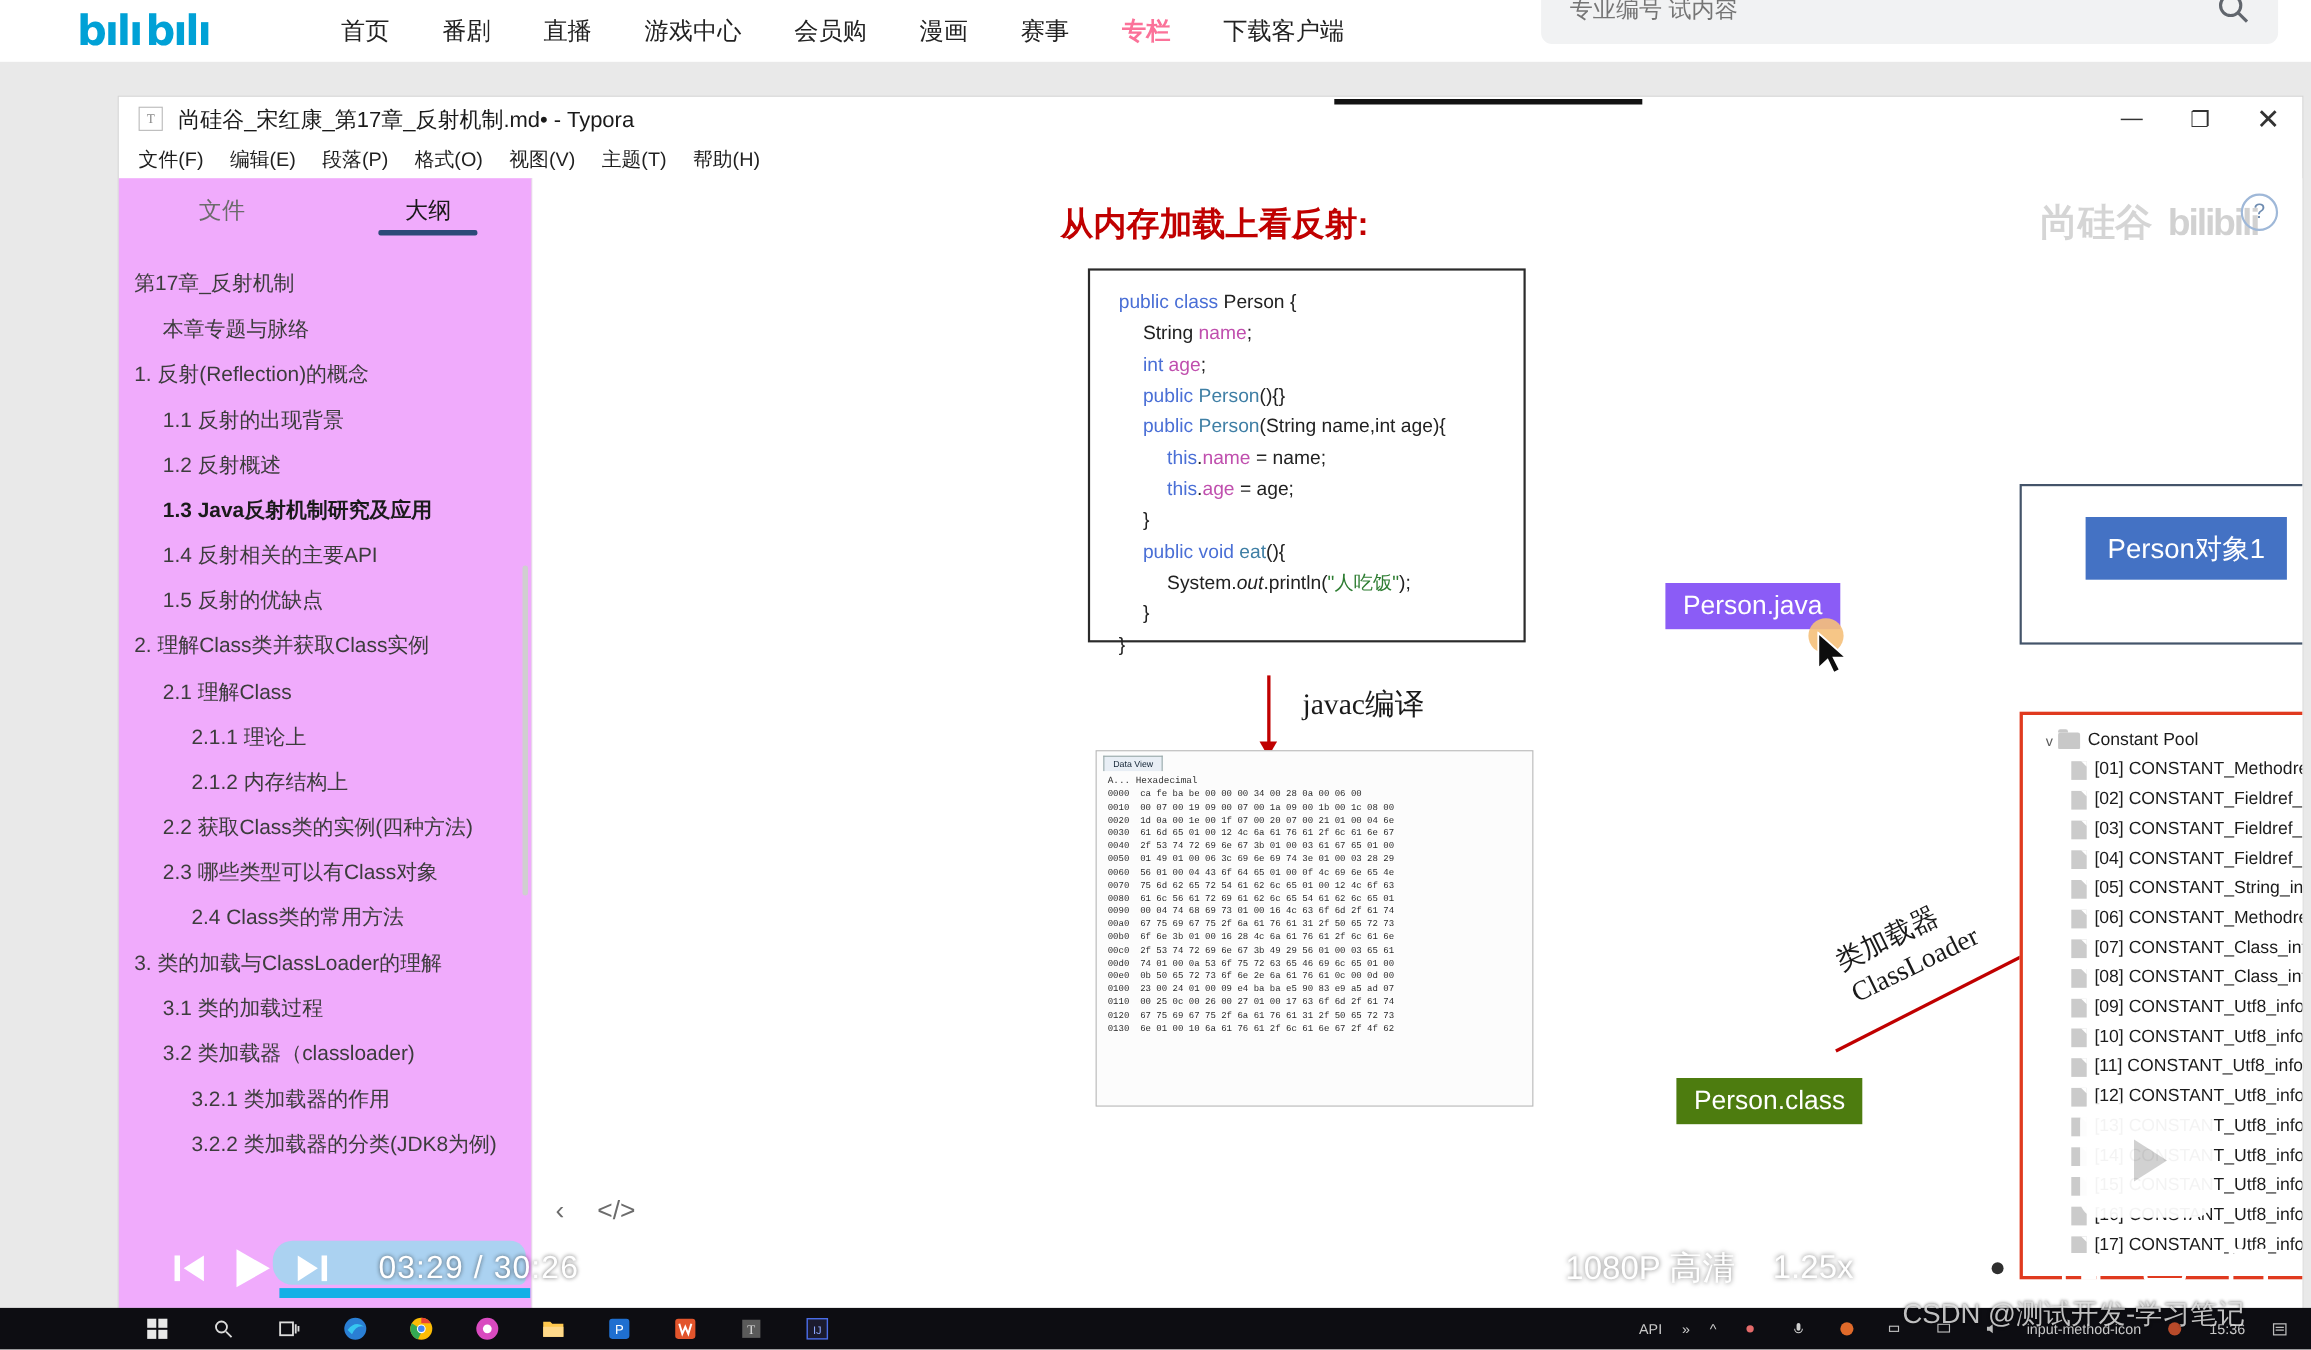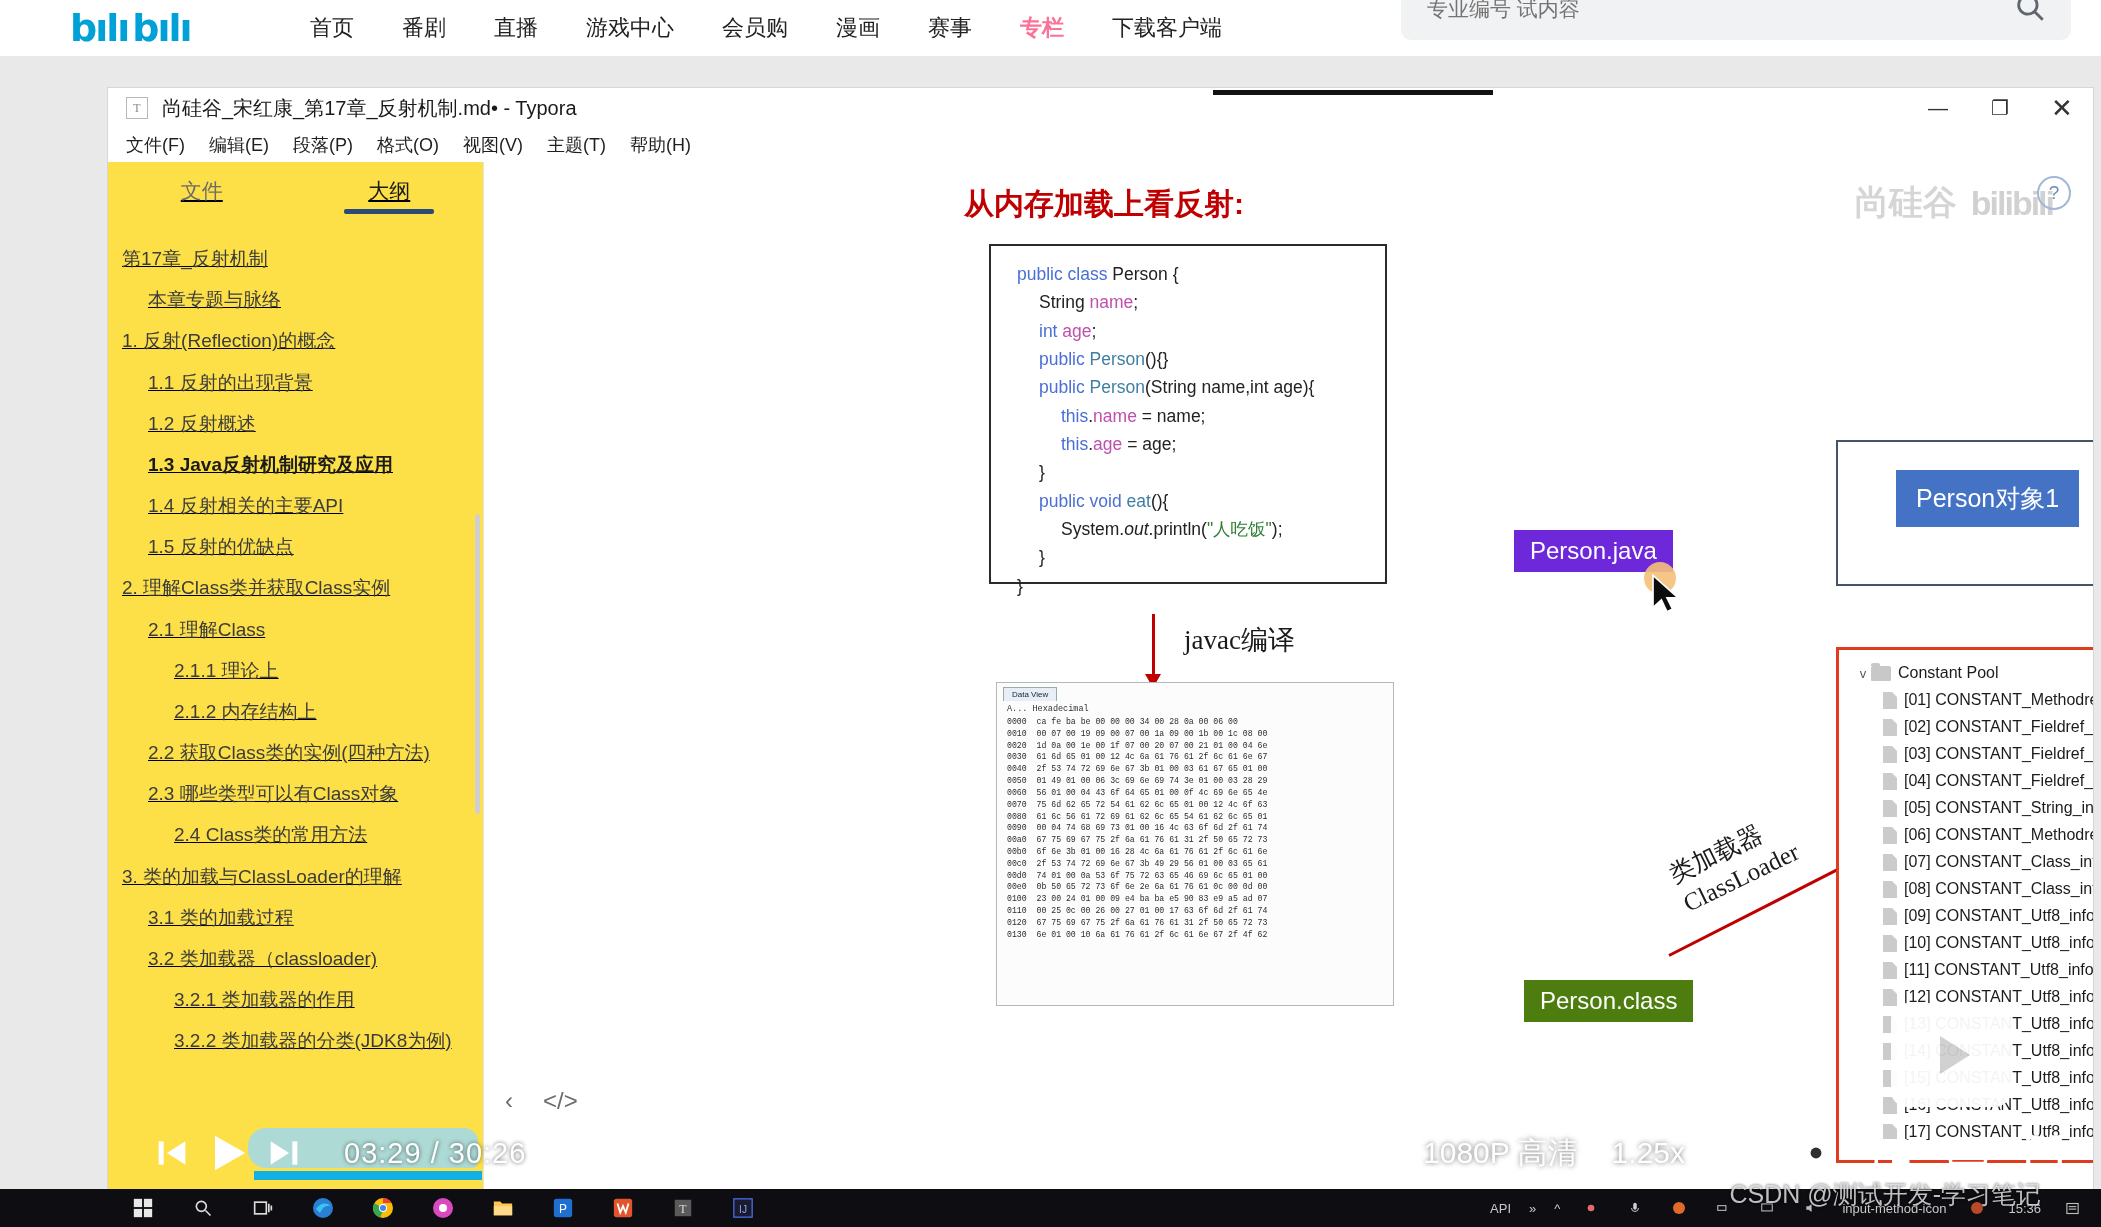--- a/index.html
+++ b/index.html
@@ -52,21 +52,21 @@
   .wbtn.close{font-size:26px;}
   
   #drag-strip{position:absolute;left:1105px;top:2px;width:280px;height:5px;background:#121212;}
 
   
   #menubar{height:34px;display:flex;align-items:center;padding-left:18px;gap:24px;font-size:18px;color:#1f1f1f;}
   #menubar .mi{cursor:pointer;white-space:nowrap;}
 
   
   #ty-body{position:absolute;left:0;top:74px;right:0;bottom:0;display:flex;}
-  #sidebar{width:375px;border-right:1px solid #e4e4e4;position:relative;overflow:hidden;background:#fde047;text-decoration:underline;}
+  #sidebar{width:375px;border-right:1px solid #e4e4e4;position:relative;overflow:hidden;background:#f0abfc;}
   #side-tabs{display:flex;height:58px;}
   .side-tab{flex:1;display:flex;align-items:center;justify-content:center;font-size:21px;color:#6b6b6b;position:relative;cursor:pointer;}
   .side-tab.active{color:#1a1a1a;}
   .side-tab.active::after{
     content:"";position:absolute;left:50%;transform:translateX(-50%);
     bottom:6px;width:90px;height:5px;background:#2c4a78;border-radius:2px;
   }
   #outline{padding:18px 0 0 0;position:relative;}
   .ol{font-size:19px;color:#3c3c3c;line-height:1.22;padding:9px 16px 9px 0;white-space:nowrap;}
   .ol.wrap{white-space:normal;}
@@ -128,21 +128,21 @@
   }
   #hex-tab{
     margin:4px 0 0 6px;display:inline-block;border:1px solid #9aa;border-bottom:none;
     background:#e8eef5;font-size:8px;padding:2px 8px;color:#123;
   }
   #hex-head{font-family:"Liberation Mono","DejaVu Sans Mono",monospace;font-size:8.5px;color:#333;padding:3px 0 2px 10px;}
   .hexrow{font-family:"Liberation Mono","DejaVu Sans Mono",monospace;font-size:8.2px;color:#2b2b2b;padding-left:10px;line-height:1.44;white-space:pre;}
 
   
   #lbl-java{
-    position:absolute;left:1030px;top:368px;background:#6d28d9;color:#fff;
+    position:absolute;left:1030px;top:368px;background:#8b5cf6;color:#fff;
     font-size:24px;padding:7px 16px;white-space:nowrap;
   }
   #cursor-dot{position:absolute;left:1160px;top:400px;width:32px;height:32px;border-radius:50%;background:#f5c07a;opacity:.9;}
   #cursor-arrow{position:absolute;left:1166px;top:412px;width:0;height:0;}
 
   
   #lbl-class{
     position:absolute;left:1040px;top:818px;background:#4d7c0f;color:#fff;
     font-size:24px;padding:7px 16px;white-space:nowrap;
   }

